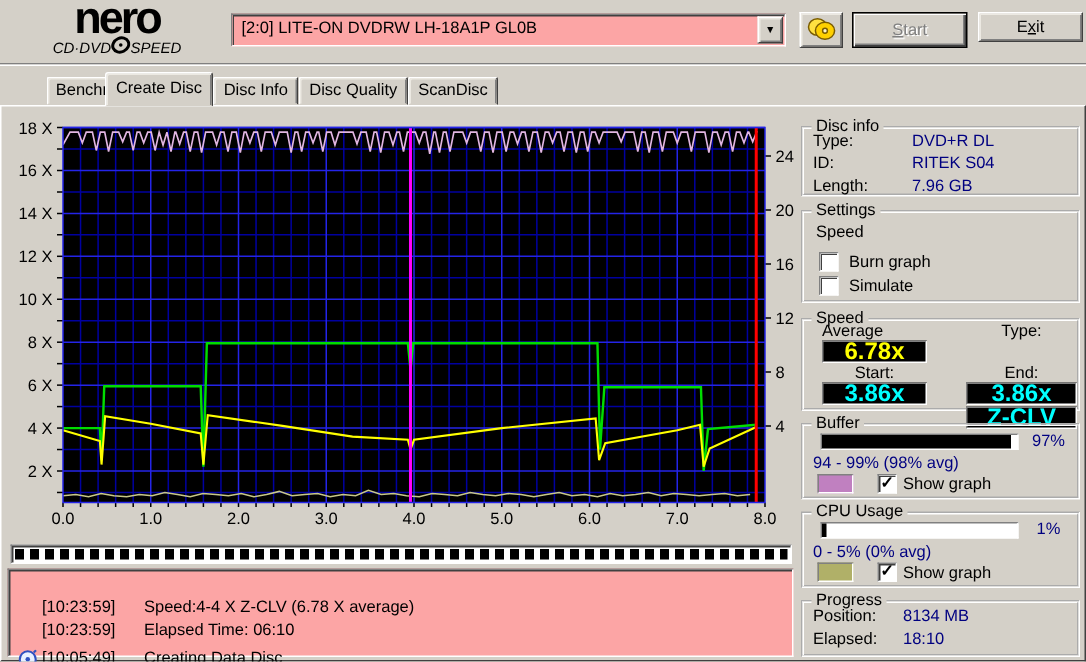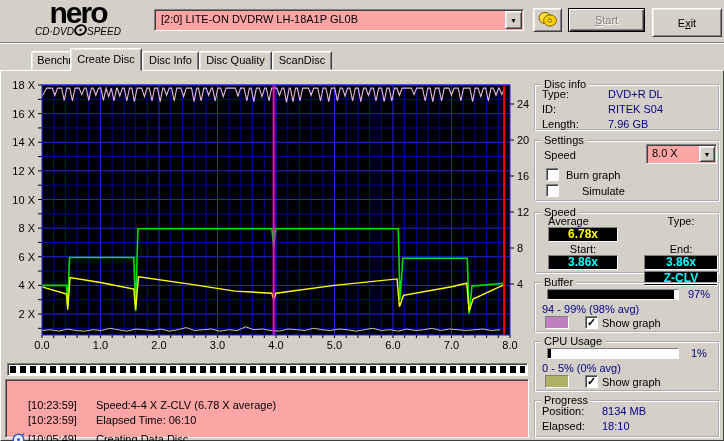--- a/index.html
+++ b/index.html
@@ -31,21 +31,21 @@
 
   .pane { border-top:1px solid #ffffff; border-left:1px solid #ffffff;
           border-right:1px solid #404040; border-bottom:1px solid #404040; background:#d4d0c8; }
 
   
   .group { position:absolute; border:2px groove #ffffff; }
   .glabel { position:absolute; top:-8px; left:5px; background:#d4d0c8; padding:0 3px; }
 
   .navy { color:#000080; }
   .lcd { position:absolute; background:#000; border:1px solid; border-color:#808080 #ffffff #ffffff #808080;
-         text-align:center; font-weight:bold; font-size:12px; line-height:13px; }
+         text-align:center; font-weight:bold; font-size:16px; line-height:13px; }
   .cb { position:absolute; width:13px; height:13px; background:#fff;
         border:1px solid; border-color:#808080 #fff #fff #808080; box-shadow: inset 1px 1px 0 #404040;
         font-size:11px; font-weight:bold; line-height:11px; text-align:center; }
   .swatch { position:absolute; border:1px solid; border-color:#808080 #ffffff #ffffff #808080; }
   .bar { position:absolute; background:#ffffff; border:1px solid; border-color:#808080 #ffffff #ffffff #808080; }
   .bar-fill { height:100%; background:#000; }
 
   .log-row { position:absolute; left:0; width:100%; height:14px; }
   .log-time { position:absolute; left:22px; }
   .log-text { position:absolute; left:90px; }
@@ -75,21 +75,21 @@
     <ellipse cx="7" cy="7" rx="6" ry="5.5" fill="#ffe040" stroke="#7a5c00"></ellipse>
     <ellipse cx="12" cy="9.5" rx="6.4" ry="5.6" fill="#ffd000" stroke="#7a5c00"></ellipse>
     <circle cx="12" cy="9.5" r="1.6" fill="#fff8d0" stroke="#7a5c00"></circle>
       </svg></span>
 </div>
 
 <div class="abs raised btn default disabled-text" style="left:568px; top:8px; width:77px; height:24px;">
   <span><span class="u">S</span><span>tart</span></span>
 </div>
 
-<div class="abs raised btn" style="left:652px; top:8px; width:70px; height:29px;">
+<div class="abs raised btn" style="left:652px; top:8px; width:70px; height:20px;">
   <span><span>E</span><span class="u">x</span><span>it</span></span>
 </div>
 
 <div class="abs" style="left:0; top:42px; width:724px; height:2px; border-top:1px solid #808080; border-bottom:1px solid #ffffff;"></div>
 
 <div class="tab" style="left:2px;  width:68px;margin-left:29px;">Benchmark</div>
 <div class="tab active" style="left:70px; width:72px;">Create Disc</div>
 <div class="tab" style="left:142px;width:57px;">Disc Info</div>
 <div class="tab" style="left:199px;width:73px;">Disc Quality</div>
 <div class="tab" style="left:272px;width:60px;">ScanDisc</div>
@@ -285,28 +285,24 @@
   <div class="abs navy" style="left:72px; top:2px;">DVD+R DL</div>
   <div class="abs" style="left:6px; top:17px;">ID:</div>
   <div class="abs navy" style="left:72px; top:17px;">RITEK S04</div>
   <div class="abs" style="left:6px; top:32px;">Length:</div>
   <div class="abs navy" style="left:72px; top:32px;">7.96 GB</div>
 </div>
 
 <div class="group" style="left:534px; top:140px; width:186px; height:62px;">
   <div class="glabel">Settings</div>
   <div class="abs" style="left:8px; top:7px;">Speed</div>
-  <div class="abs sunken" style="left:110px; top:2px; width:71px; height:20px;">
-    <div class="abs" style="left:5px; top:2px;">8.0 X</div>
-    <div class="abs raised btn" style="right:1px; top:1px; width:16px; height:16px; font-size:7px;">▼</div>
-  </div>
   <div class="cb" style="left:10px; top:26px;"></div>
   <div class="abs" style="left:30px; top:27px;">Burn graph</div>
   <div class="cb" style="left:10px; top:42px;"></div>
-  <div class="abs" style="left:46px; top:43px;">Simulate</div>
+  <div class="abs" style="left:30px; top:43px;">Simulate</div>
 </div>
 
 <div class="group" style="left:534px; top:212px; width:186px; height:62px;">
   <div class="glabel">Speed</div>
   <div class="abs" style="left:12px; top:1px; width:70px; ">Average</div>
   <div class="abs" style="left:108px; top:1px; width:74px; text-align:center;">Type:</div>
   <div class="lcd" style="left:12px; top:13px; width:70px; height:15px; color:#ffff00;">6.78x</div>
   <div class="lcd" style="left:108px; top:13px; width:74px; height:15px; color:#00ffff;margin-top:44px;">Z-CLV</div>
   <div class="abs" style="left:12px; top:29px; width:70px; text-align:center;">Start:</div>
   <div class="abs" style="left:108px; top:29px; width:74px; text-align:center;">End:</div>

